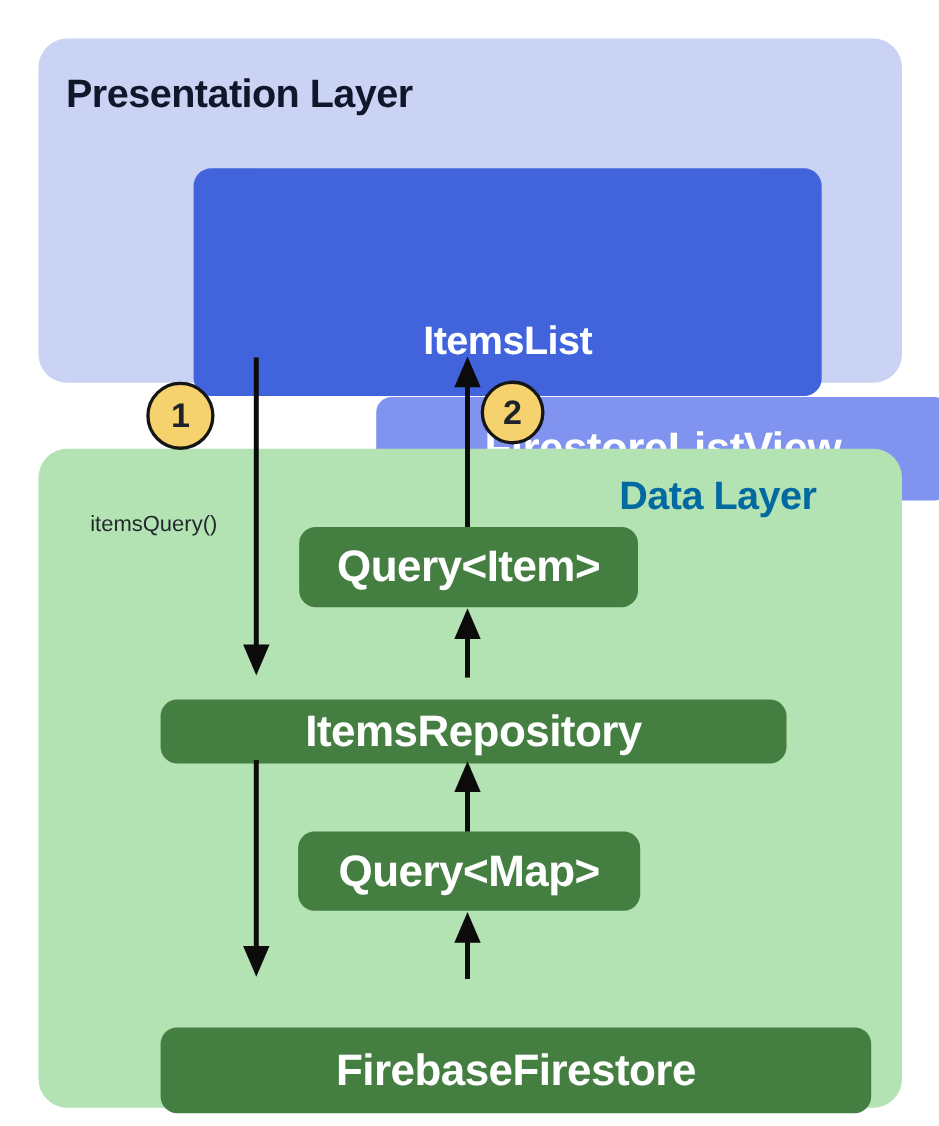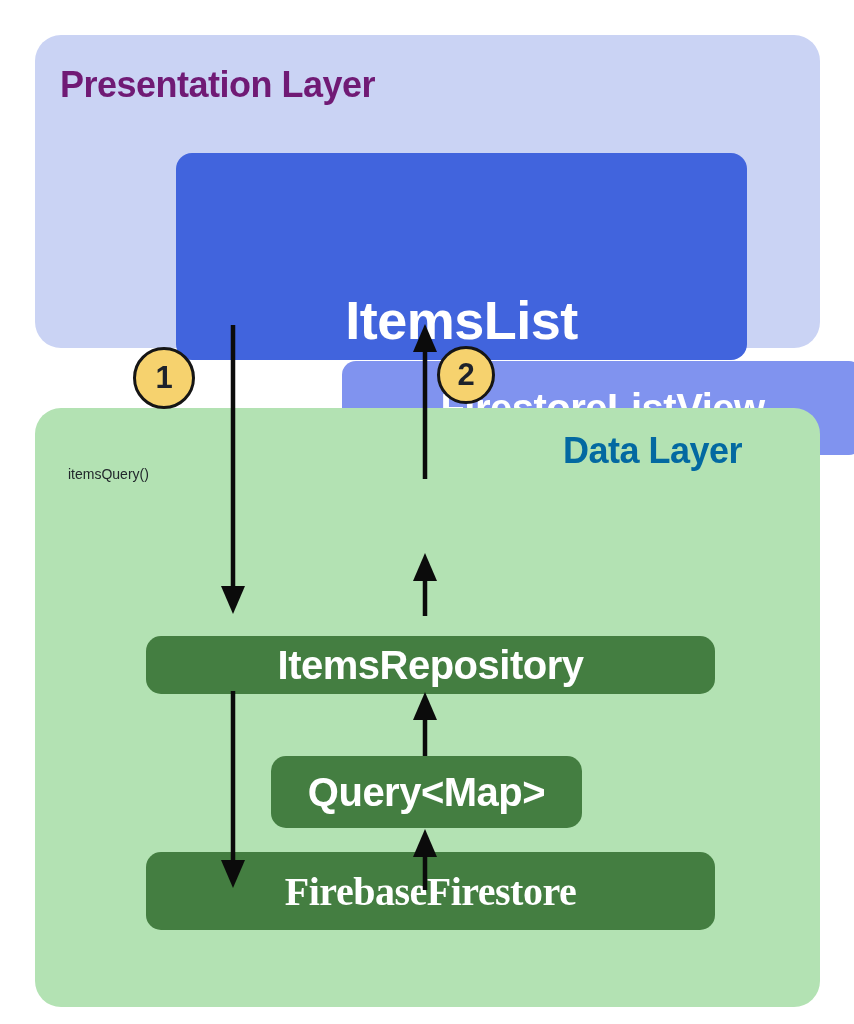--- a/index.html
+++ b/index.html
@@ -27,21 +27,21 @@
   .layer-data {
     left: 35px; top: 408px;
     width: 785px; height: 599px;
     background: #b3e2b3;
   }
   .layer-title {
     position: absolute;
     font-weight: 700;
     font-size: 36px;
     letter-spacing: -0.5px;
-    color: #701a75;
+    color: #0f172a;
     white-space: nowrap;
   }
   .pres-title { left: 60px; top: 64px; }
   .data-title { left: 563px; top: 430px; color: #0369a1; }
 
   .box {
     position: absolute;
     display: flex;
     align-items: center;
     justify-content: center;
@@ -55,62 +55,62 @@
     background: #4164dd;
     border-radius: 16px;
   }
   .itemslist-label {
     position: absolute;
     left: 0; top: 136px;
     width: 571px;
     text-align: center;
     color: #ffffff;
     font-weight: 700;
-    font-size: 54px;
+    font-size: 36px;
     letter-spacing: -0.5px;
   }
   .firestore-box {
     left: 166px; top: 208px;
     width: 521px; height: 94px;
     background: #8093ef;
     border-radius: 14px;
     font-size: 40px;
     letter-spacing: -0.5px;
   }
   .green-box {
     background: #447e41;
     border-radius: 15px;
     font-size: 40px;
     letter-spacing: -0.5px;
   }
   .query-item-box   { left: 272px; top: 479px; width: 308px; height: 73px; }
   .items-repo-box   { left: 146px; top: 636px; width: 569px; height: 58px; }
   .query-map-box    { left: 271px; top: 756px; width: 311px; height: 72px; justify-content: center; }
-  .firebase-box     { left: 146px; top: 852px; width: 569px; height: 78px; font-family: Liberation Serif, serif; }
+  .firebase-box     { left: 146px; top: 934px; width: 646px; height: 78px; }
 
   .marker {
     position: absolute;
     border-radius: 50%;
     background: #f6d26e;
     border: 3px solid #151515;
     box-sizing: border-box;
     display: flex;
     align-items: center;
     justify-content: center;
     font-weight: 700;
     font-size: 31px;
     color: #1d222b;
   }
   .marker-1 { left: 133px; top: 347px; width: 62px; height: 62px; }
   .marker-2 { left: 437px; top: 346px; width: 58px; height: 58px; }
 
   .annotation {
     position: absolute;
-    left: 68px; top: 466px;
-    font-size: 14px;
+    left: 82px; top: 466px;
+    font-size: 20px;
     color: #22282c;
     white-space: nowrap;
   }
 
   .arrows {
     position: absolute;
     left: 0; top: 0;
     width: 854px; height: 1024px;
     pointer-events: none;
   }
@@ -130,20 +130,23 @@
       </div>
     </div>
   </div>
   <div class="layer-title pres-title">Presentation Layer</div>
 
   <div class="layer layer-data"></div>
   <div class="layer-title data-title">Data Layer</div>
 
   <div class="annotation">itemsQuery()</div>
 
+  <div class="box green-box query-item-box">
+    <span>Query&lt;Item&gt;</span>
+  </div>
 
   <div class="box green-box items-repo-box">
     <span>ItemsRepository</span>
   </div>
 
   <div class="box green-box query-map-box">
     <span>Query&lt;Map&gt;</span>
   </div>
 
   <div class="box green-box firebase-box">

